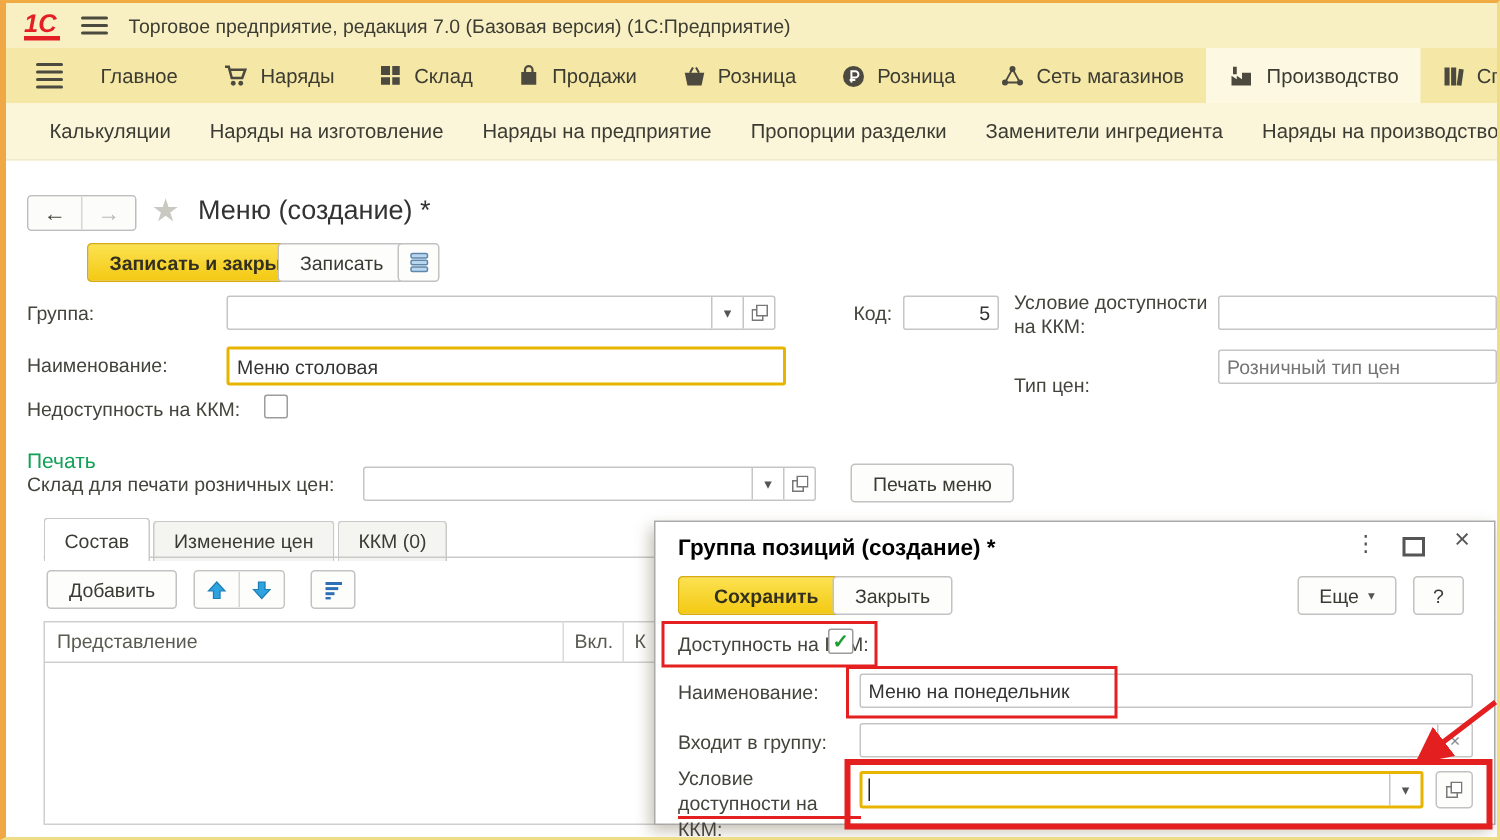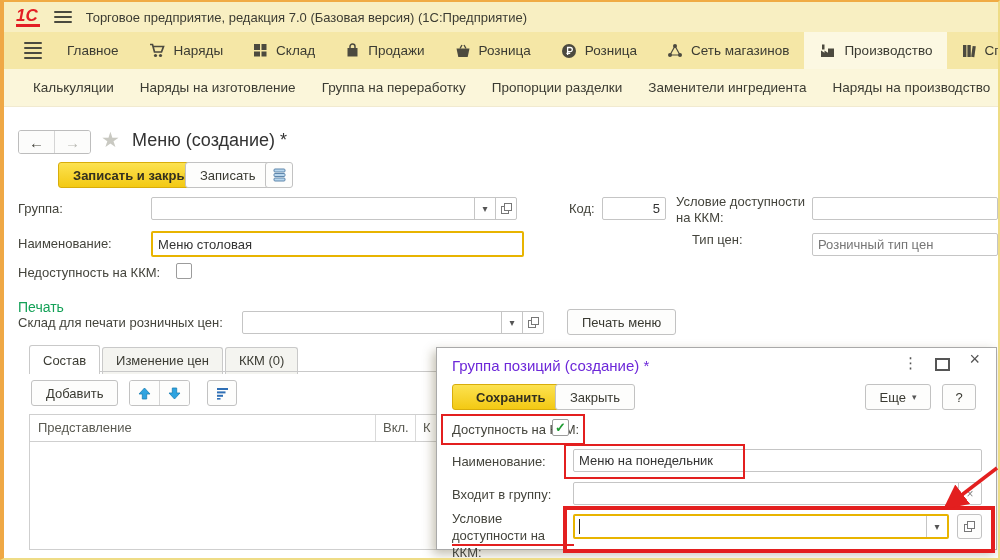--- a/index.html
+++ b/index.html
@@ -45,21 +45,21 @@
   .tab{border:1px solid #c9c9c9;border-bottom:none;background:#f4f4f0;padding:5px 13px 6px;font-size:13px;color:#3c3c34;border-radius:3px 3px 0 0;margin-right:2px;}
   .tab.active{background:#fff;padding-top:7px;position:relative;z-index:2;}
   .tabline{left:25px;top:369px;width:966px;height:0;border-top:1px solid #c9c9c9;}
   
   .tbl{left:25px;top:412px;width:966px;height:134px;border:1px solid #cfcfcf;background:#fff;}
   .thead{position:absolute;left:0;top:0;right:0;height:26px;border-bottom:1px solid #cfcfcf;font-size:13px;color:#5a5a52;}
   .colsep{position:absolute;top:0;bottom:0;width:0;border-left:1px solid #d9d9d9;}
   
   .dialog{left:432px;top:345px;width:559px;height:201px;background:#fff;border:1px solid #a9a9a9;
           box-shadow:-3px 4px 10px rgba(80,70,30,.35);z-index:5;}
-  .dlg-title{position:absolute;left:15px;top:9px;font-size:15px;font-weight:normal;color:#6d28d9;}
+  .dlg-title{position:absolute;left:15px;top:9px;font-size:15px;font-weight:bold;color:#000000;}
   .winicon{position:absolute;top:8px;color:#555;font-size:15px;line-height:15px;}
   .maxbox{width:11px;height:9px;border:2px solid #555;}
   
   .redbox{position:absolute;border:2px solid #e31f1f;pointer-events:none;}
   .redbox.thick{border-width:4px;}
   .annot{left:0;top:0;width:1000px;height:560px;pointer-events:none;z-index:9;}
 </style>
 </head>
 <body>
 
@@ -147,21 +147,21 @@
           <rect x="5.4" y="2" width="3.4" height="12" fill="#4c4a3f"></rect>
           <rect x="9.8" y="3" width="3.2" height="11" fill="#4c4a3f" transform="rotate(8 11 9)"></rect>
         </svg>
       <span>Спра</span>
     </div>
   </div>
 
   <div class="abs submenu">
     <span class="smi">Калькуляции</span>
     <span class="smi">Наряды на изготовление</span>
-    <span class="smi">Группа на переработку</span>
+    <span class="smi">Наряды на предприятие</span>
     <span class="smi">Пропорции разделки</span>
     <span class="smi">Заменители ингредиента</span>
     <span class="smi">Наряды на производство</span>
 
   </div>
 
   <div class="abs navgrp">
     <span class="navbtn" style="color:#44443c;">←</span>
     <span class="navbtn" style="color:#b8b8b2;">→</span>
   </div>
@@ -195,21 +195,21 @@
   </div>
   <span class="abs lbl" style="left:672px;top:192px;width:130px;white-space:normal;line-height:16px;">Условие доступности на ККМ:</span>
   <div class="abs fld" style="left:808px;top:195px;width:186px;">
     <input type="text" style="">
   </div>
 
   <span class="abs lbl" style="left:14px;top:234px;">Наименование:</span>
   <div class="abs fld" style="left:147px;top:229px;width:373px;border:2px solid #e8b400;height:26px;">
     <input type="text" value="Меню столовая" style="">
   </div>
-  <span class="abs lbl" style="left:672px;top:230px;margin-left:16px;">Тип цен:</span>
+  <span class="abs lbl" style="left:672px;top:247px;">Тип цен:</span>
   <div class="abs fld" style="left:808px;top:231px;width:186px;">
     <input type="text" style="color: rgb(170, 170, 170);" placeholder="Розничный тип цен">
   </div>
 
   <span class="abs lbl" style="left:14px;top:263px;">Недоступность на ККМ:</span>
   <span class="abs checkbox" style="left:172px;top:261px;"></span>
 
   <span class="abs greenlink" style="left:14px;top:297px;">Печать</span>
   <span class="abs lbl" style="left:14px;top:313px;">Склад для печати розничных цен:</span>
   <div class="abs fld" style="left:238px;top:309px;width:302px;">

